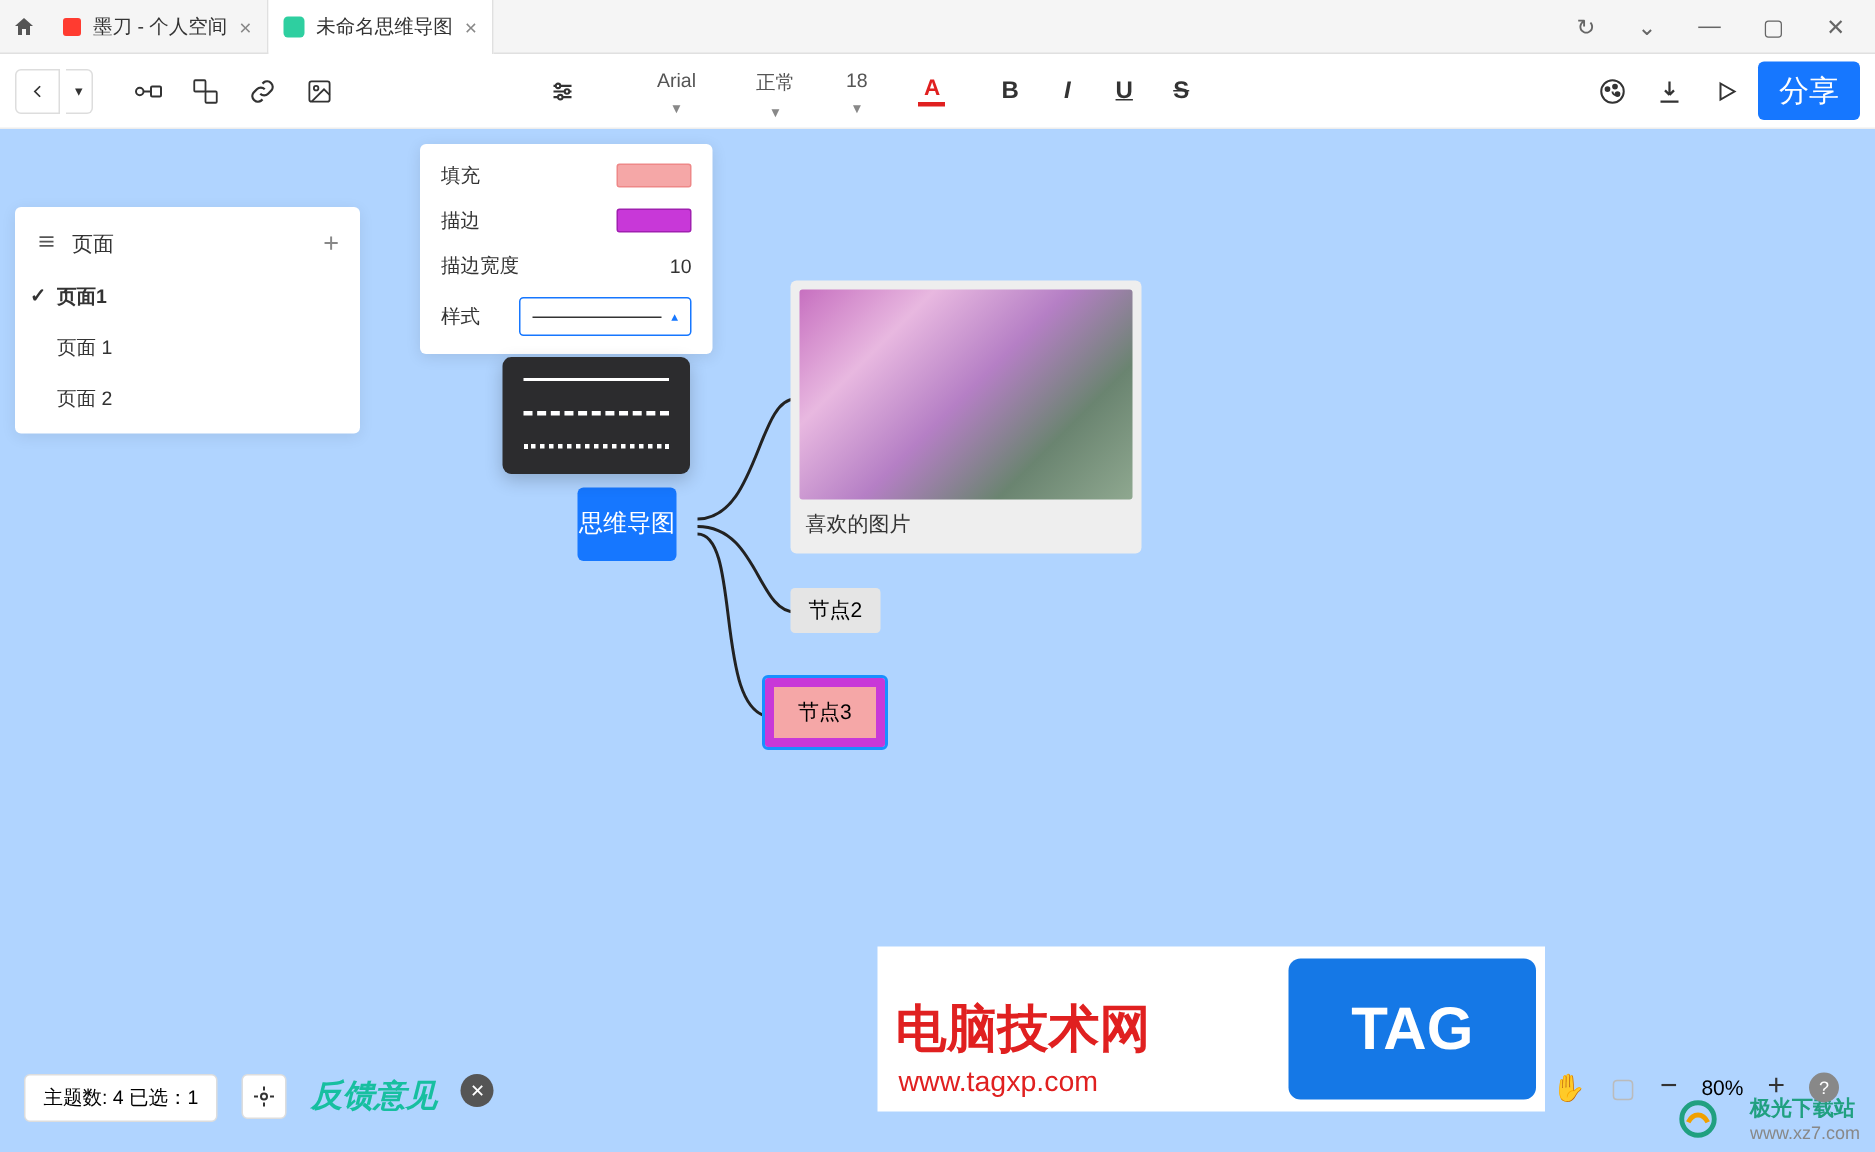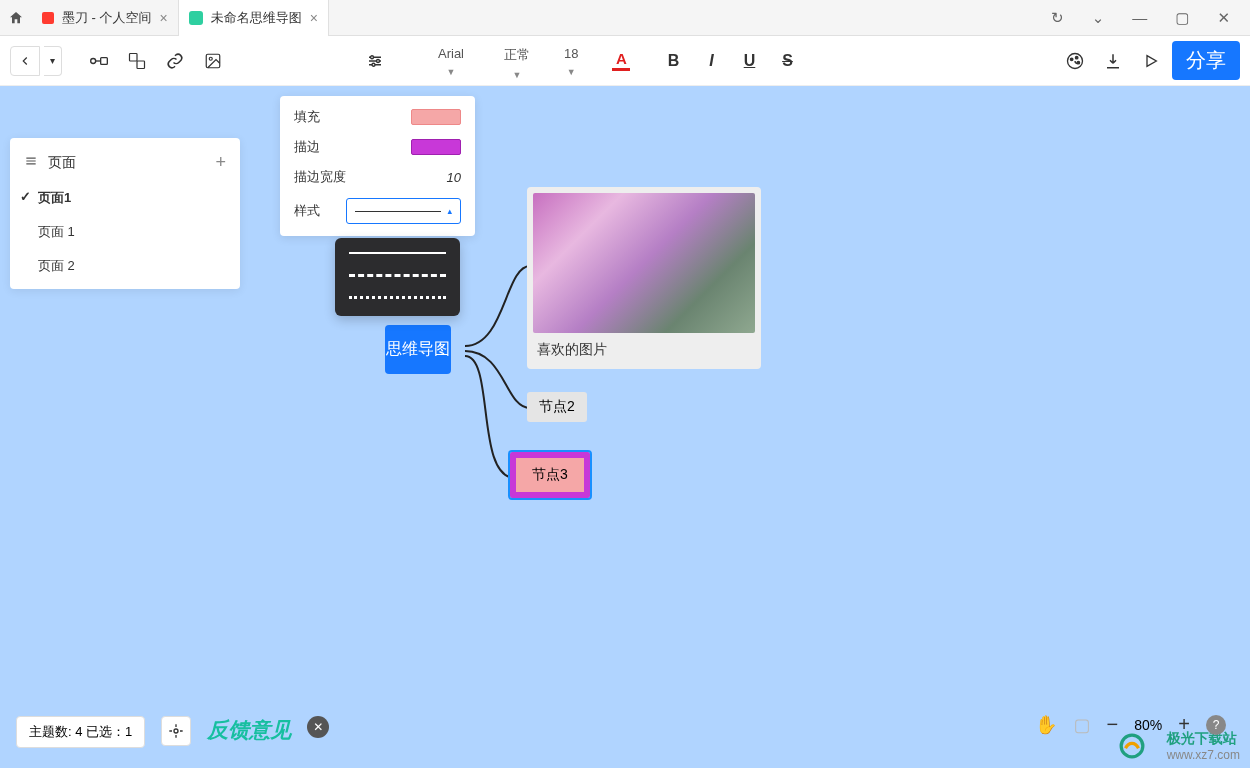--- a/index.html
+++ b/index.html
@@ -39,21 +39,21 @@
 .page-item.active::before { content: "✓"; position: absolute; left: 10px; color: #333; }
 .page-item.active { font-weight: 600; }
 
 
 .style-panel { position: absolute; left: 280px; top: 10px; width: 195px; background: #fff; border-radius: 4px; box-shadow: 0 2px 10px rgba(0,0,0,.1); padding: 12px 14px; font-size: 13px; color: #333; }
 .style-row { display: flex; align-items: center; margin-bottom: 12px; }
 .style-row .lbl { flex: 1; }
 .swatch { width: 50px; height: 16px; border: 1px solid #ccc; border-radius: 2px; }
 .swatch.fill { background: #f5a7a7; border-color: #e88; }
 .swatch.stroke { background: #c838d8; border-color: #a020b0; }
-.style-val { width: 50px; text-align: right; font-style: italic; }
+.style-val { width: 50px; text-align: right; }
 .line-sel { width: 115px; height: 26px; border: 1px solid #1677ff; border-radius: 3px; display: flex; align-items: center; padding: 0 8px; gap: 6px; cursor: pointer; }
 .line-sel .line { flex: 1; height: 1px; background: #333; }
 .line-sel .caret { font-size: 9px; color: #1677ff; }
 
 
 .line-menu { position: absolute; left: 335px; top: 152px; width: 125px; background: #2c2c2e; border-radius: 6px; padding: 10px 14px 14px; display: flex; flex-direction: column; gap: 12px; box-shadow: 0 4px 12px rgba(0,0,0,.2); }
 .line-menu .opt { height: 10px; display: flex; align-items: center; }
 .line-menu .solid { height: 2px; background: #fff; width: 100%; }
 .line-menu .dashed { height: 0; border-top: 3px dashed #fff; width: 100%; }
 .line-menu .dotted { height: 0; border-top: 3px dotted #fff; width: 100%; }
@@ -272,20 +272,25 @@
         <div class="solid"></div>
       </div>
     <div class="opt">
         <div class="dashed"></div>
       </div>
     <div class="opt">
         <div class="dotted"></div>
       </div>
   </div>
 
+  <div class="logo1">
+    <div class="red">电脑技术网</div>
+    <div class="redsub">www.tagxp.com</div>
+    <div class="tag">TAG</div>
+  </div>
   <div class="logo2">
     <svg width="26" height="26" viewBox="0 0 24 24">
         <path d="M12 2a10 10 0 100 20 10 10 0 000-20" fill="none" stroke="#20a080" stroke-width="3"></path>
         <path d="M6 14c3-6 9-6 12 0" fill="none" stroke="#f0a000" stroke-width="3"></path>
       </svg>
     <div>
       <div>极光下载站</div>
       <div class="sub">www.xz7.com</div>
     </div>
   </div>

